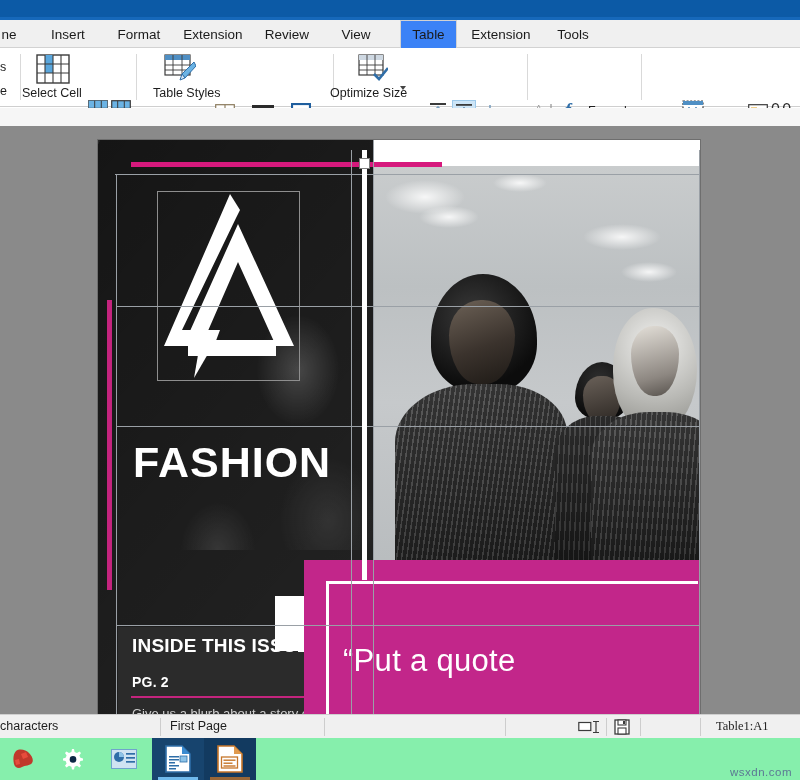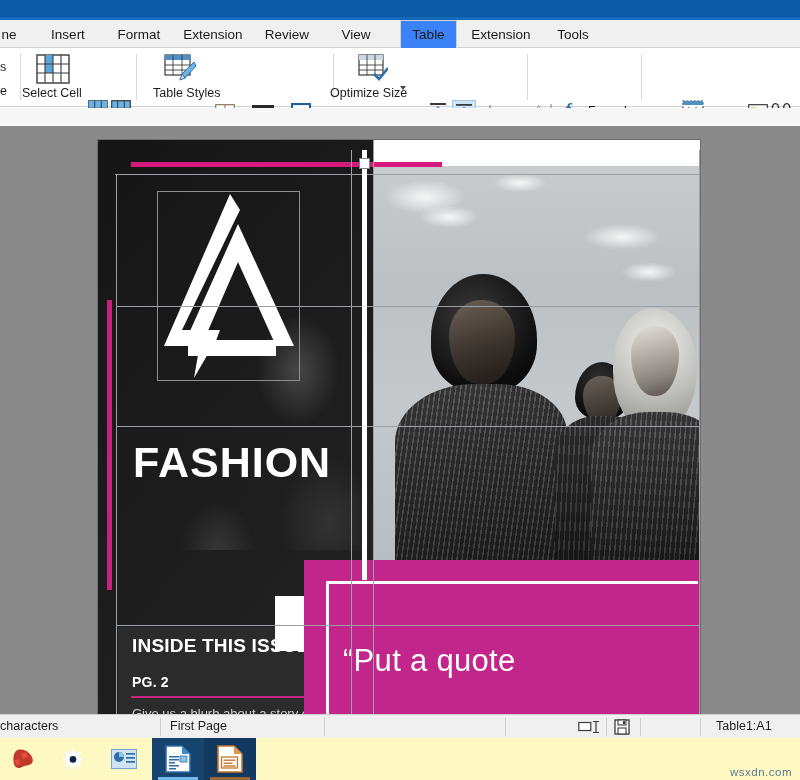--- a/index.html
+++ b/index.html
@@ -261,21 +261,21 @@
     position: absolute; top: 714px; left: 0; width: 800px; height: 24px;
     background: #f0f0f0; border-top: 1px solid #cfcfcf;
     font-size: 12.5px; color: #1d1d1d;
   }
   .sbtext { position: absolute; top: 4px; white-space: nowrap; }
   .sbsep { position: absolute; top: 3px; width: 1px; height: 18px; background: #cdcdcd; }
 
   
   .taskbar {
     position: absolute; top: 738px; left: 0; width: 800px; height: 42px;
-    background: #fef9c3;
+    background: #86efac;
   }
   .tbitem {
     position: absolute; top: 0; width: 48px; height: 42px;
     display: flex; align-items: center; justify-content: center;
   }
   .tbitem.active { background: #17446e; }
   .tbitem.active2 { background: #123a60; }
   .tb-underline { position: absolute; bottom: 0; height: 3px; background: #4aa3e0; }
   .watermark {
     position: absolute; right: 8px; bottom: 2px;
@@ -682,21 +682,21 @@
     <div style="position:absolute;left:614px;top:4px;">
       <svg width="16" height="16" viewBox="0 0 16 16">
         <rect x="1" y="1" width="14" height="14" fill="#ffffff" stroke="#3b3b3b" stroke-width="1.3"></rect>
         <rect x="4" y="1" width="8" height="5" fill="#ffffff" stroke="#3b3b3b" stroke-width="1.1"></rect>
         <rect x="4" y="9" width="8" height="6" fill="#ffffff" stroke="#3b3b3b" stroke-width="1.1"></rect>
         <rect x="9" y="2" width="2" height="3" fill="#3b3b3b"></rect>
       </svg>
     </div>
     <div class="sbsep" style="left:640px;"></div>
     <div class="sbsep" style="left:700px;"></div>
-    <div class="sbtext" style="left:716px;">Table1:A1</div>
+    <div class="sbtext" style="left:716px;font-family:Liberation Serif, serif;">Table1:A1</div>
   </div>
 
   <div class="taskbar">
     <div class="tbitem" style="left:0px;">
       <svg width="24" height="22" viewBox="0 0 24 22">
         <path d="M4 3 C8 0 14 2 17 5 C20 8 22 12 20 15 C18 18 13 17 10 19 C7 21 3 20 2 16 C1 12 1 6 4 3 Z" fill="#c0392b"></path>
         <path d="M9 6 L14 4 L16 9 L11 11 Z" fill="#e74c3c"></path>
         <path d="M3 12 L7 11 L8 16 L4 17 Z" fill="#e74c3c"></path>
       </svg>
     </div>

